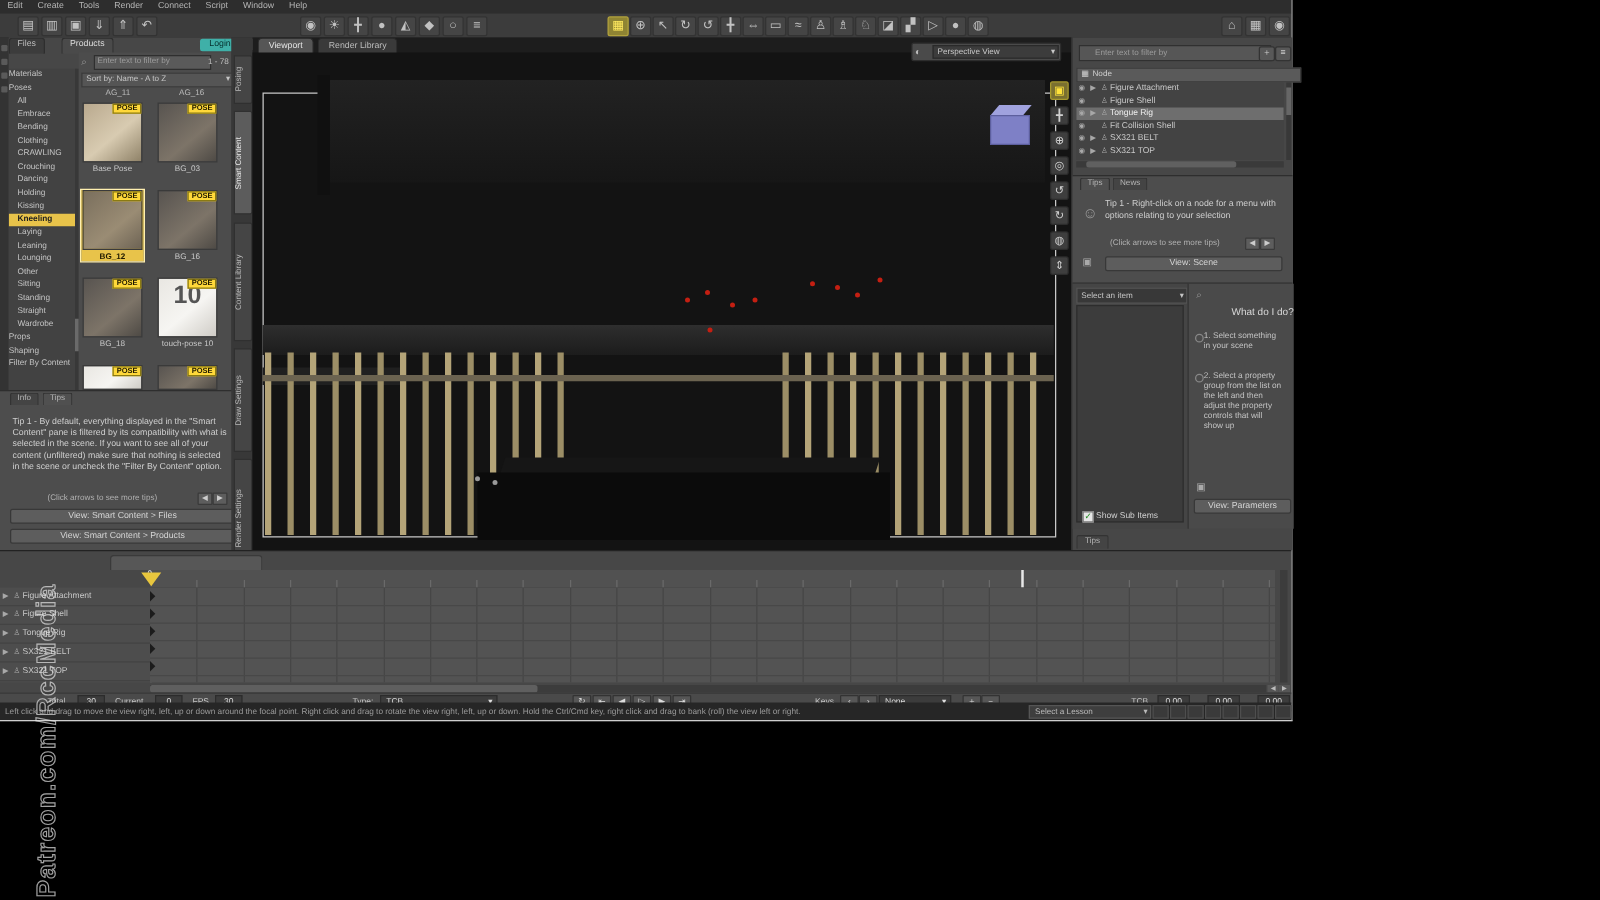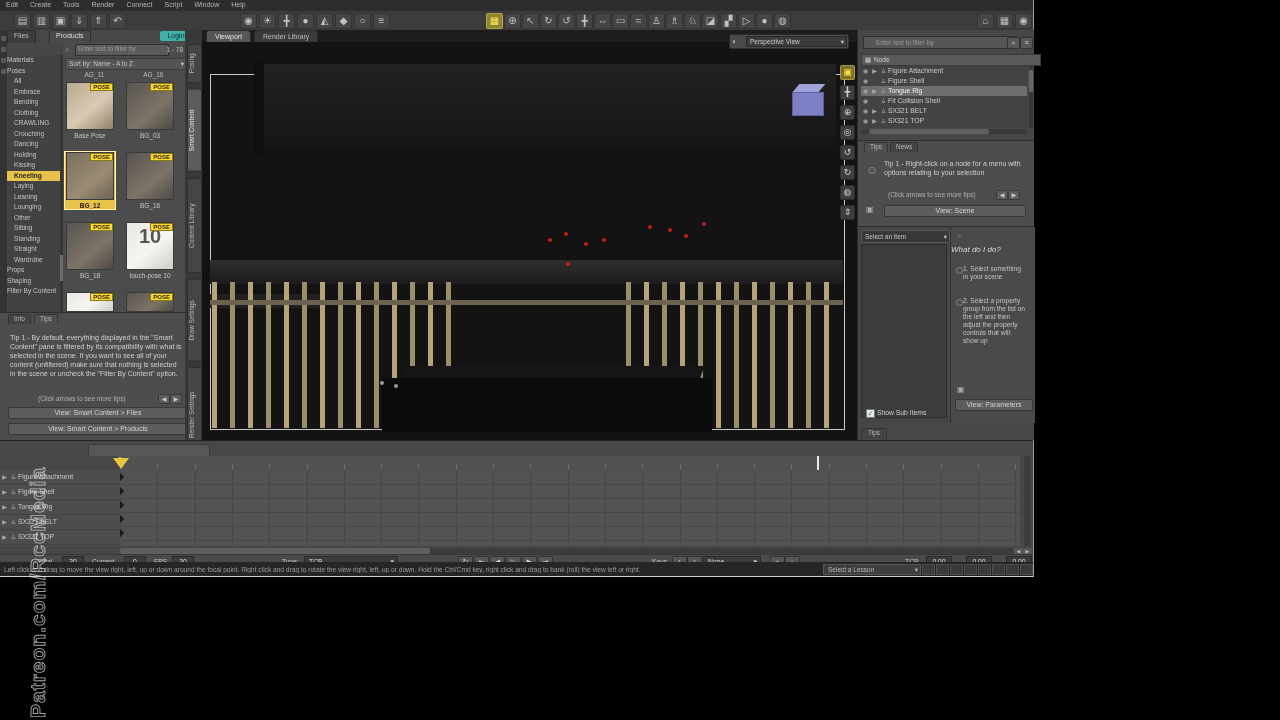--- a/index.html
+++ b/index.html
@@ -101,21 +101,21 @@
   .tree-ico{display:inline-block;width:9px;text-align:center;color:#a8a8a8;font-size:6px;}
   #tree-hscroll{position:absolute;left:3px;top:99px;width:166px;height:5px;background:#3a3a3a;}
   #tree-hthumb{position:absolute;left:8px;top:0;width:120px;height:5px;background:#606060;border-radius:2px;}
   #rp-tips{position:absolute;left:0;top:110px;width:176px;height:86px;background:#4d4d4d;border-top:1px solid #2e2e2e;}
   #rp-params{position:absolute;left:0;top:196px;width:176px;height:196px;border-top:1px solid #2e2e2e;}
   #param-left{position:absolute;left:0;top:0;width:92px;height:196px;background:#454545;}
   #param-dd{position:absolute;left:3px;top:3px;width:84px;height:11px;background:#383838;border:1px solid #555;
     font-size:6.5px;color:#c5c5c5;line-height:11px;padding-left:3px;}
   #param-list{position:absolute;left:3px;top:17px;width:84px;height:172px;background:#3c3c3c;border:1px solid #2d2d2d;}
   #param-right{position:absolute;left:92px;top:0;width:84px;height:196px;background:#4a4a4a;border-left:1px solid #333;}
-  #wdid{position:absolute;left:0;top:18px;width:84px;text-align:left;font-size:8px;color:#d8d8d8;font-style:italic;}
+  #wdid{position:absolute;left:0;top:18px;width:84px;text-align:right;font-size:8px;color:#d8d8d8;}
   .step{position:absolute;left:12px;width:64px;font-size:6.6px;color:#c3c3c3;line-height:8px;}
   .step-bullet{position:absolute;left:5px;width:5px;height:5px;border:1px solid #888;border-radius:50%;}
   #show-sub{position:absolute;left:8px;top:182px;font-size:6.8px;color:#cfcfcf;}
   #check{display:inline-block;width:7px;height:7px;background:#e6e6e6;border:1px solid #777;color:#1d8a1d;
     font-size:7px;line-height:7px;text-align:center;font-weight:bold;vertical-align:-1px;}
   #rp-bottom-tab{position:absolute;left:3px;top:398px;height:10px;font-size:6.5px;color:#b5b5b5;background:#444;
     border:1px solid #333;border-bottom:none;padding:0 6px;border-radius:2px 2px 0 0;}
   #rd-vscroll{position:absolute;right:1px;top:36px;width:4px;height:62px;background:#383838;}
   #rd-vthumb{position:absolute;right:1px;top:40px;width:4px;height:22px;background:#666;}
   

